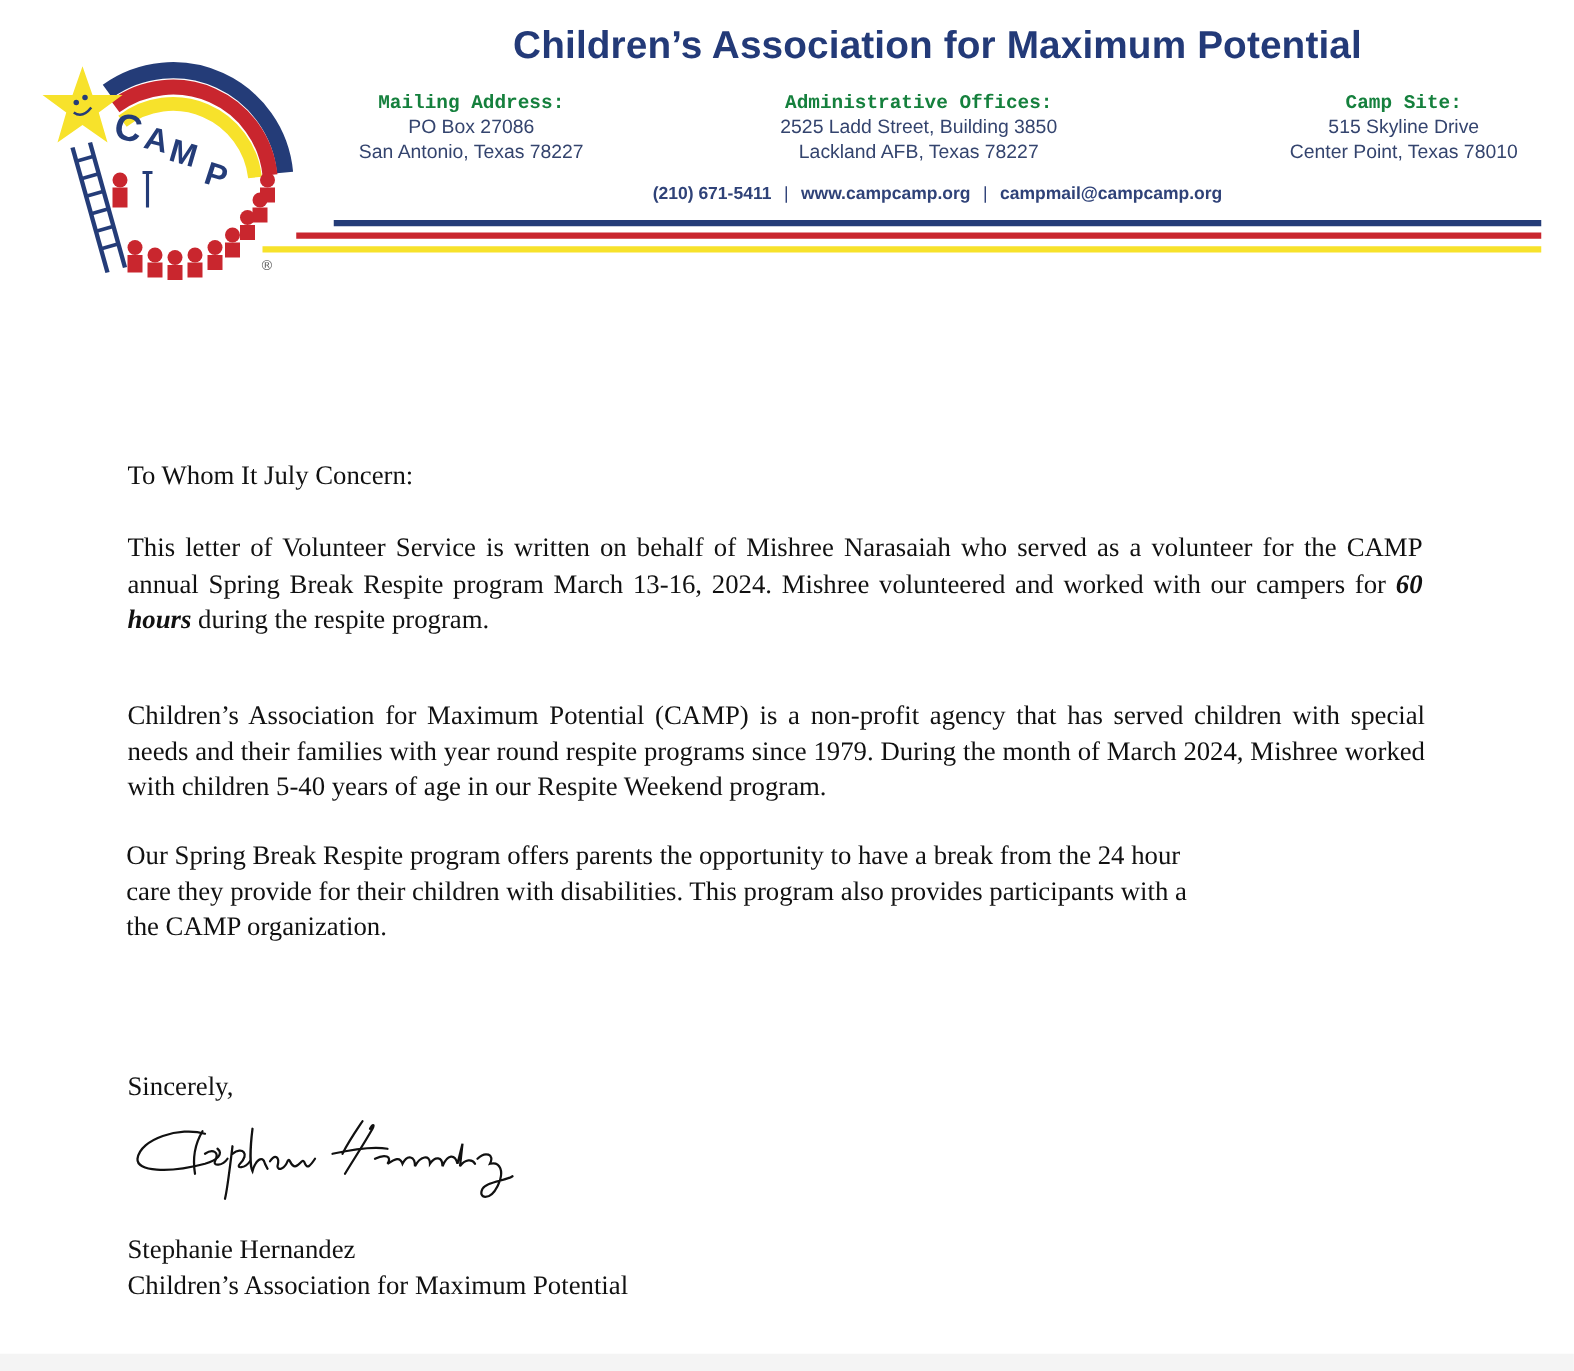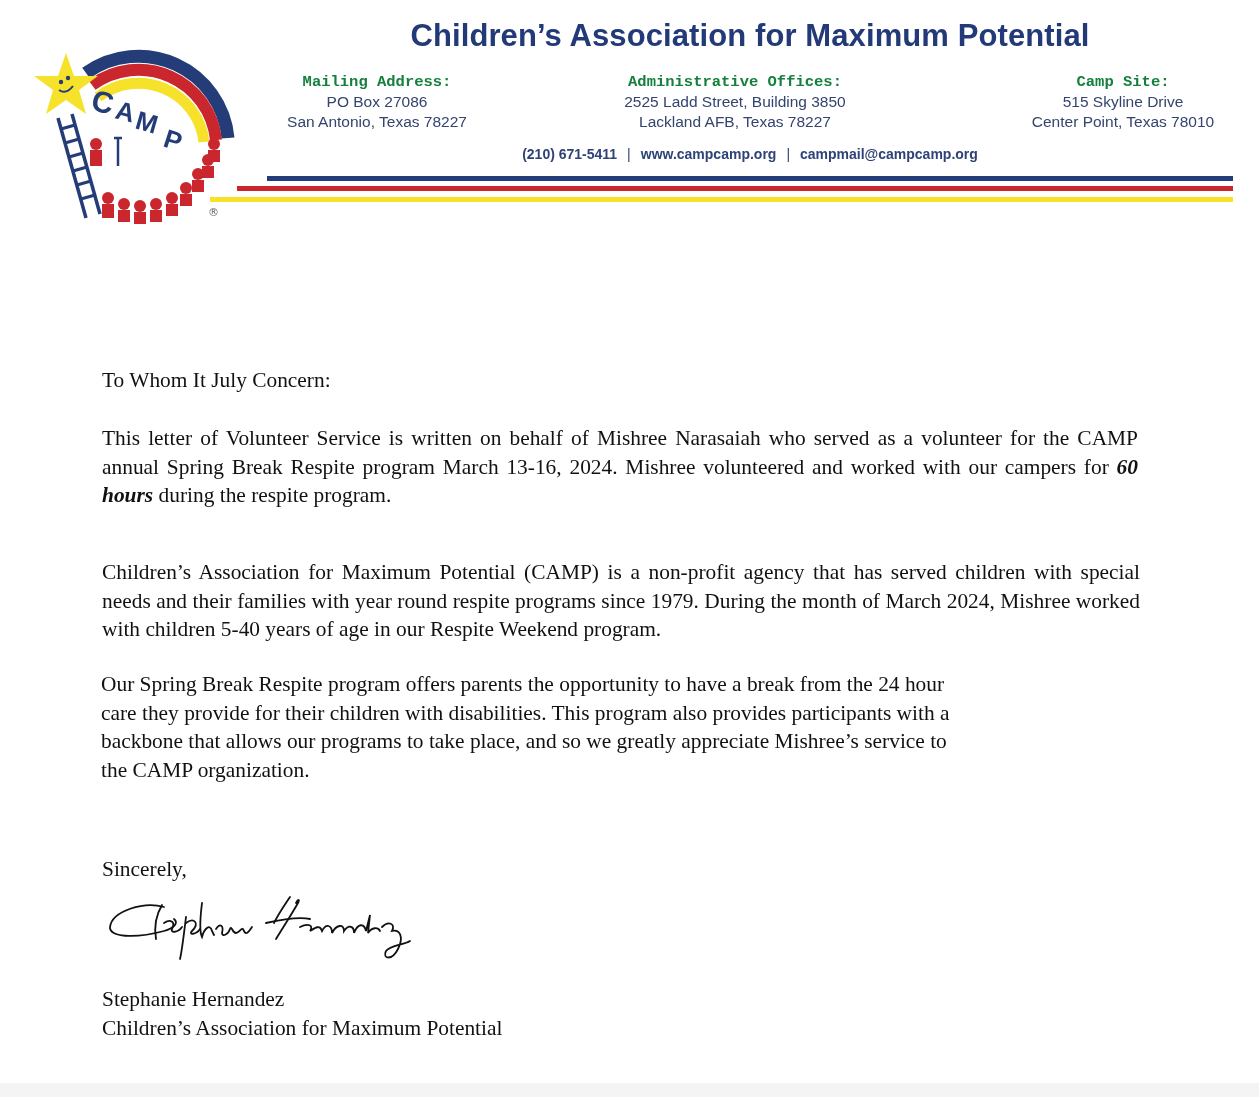--- a/index.html
+++ b/index.html
@@ -150,21 +150,20 @@
 
 <div class="letter salutation">To Whom It July Concern:</div>
 
 <div class="letter para para1"><span>This letter of Volunteer Service is written on behalf of Mishree Narasaiah who served as a volunteer for the CAMP annual Spring Break Respite program March 13-16, 2024.  Mishree volunteered and worked with our campers for </span><span class="bold-italic">60 hours</span><span> during the respite program.</span></div>
 
 <div class="letter para para2">Children’s Association for Maximum Potential (CAMP) is a non-profit agency that has served children with special needs and their families with year round respite programs since 1979. During the month of March 2024, Mishree worked with children 5-40 years of age in our Respite Weekend program.</div>
 
 <div class="letter para3">
   <div>Our Spring Break Respite program offers parents the opportunity to have a break from the 24 hour</div>
   <div>care they provide for their children with disabilities. This program also provides participants with a</div>
-  <div>backbone that allows our programs to take place, and so we greatly appreciate Mishree’s service to</div>
   <div>the CAMP organization.</div>
 </div>
 
 <div class="letter closing">Sincerely,</div>
 
 <div class="signature" aria-label="Stephanie Hernandez signature">
   <svg viewBox="0 0 320 80">
     <g fill="none" stroke="#111" stroke-width="1.8" stroke-linecap="round">
 
       <path d="M 60 14 C 40 8, 8 18, 6 34 C 5 44, 30 46, 60 38 C 70 35, 75 30, 70 26"></path>

